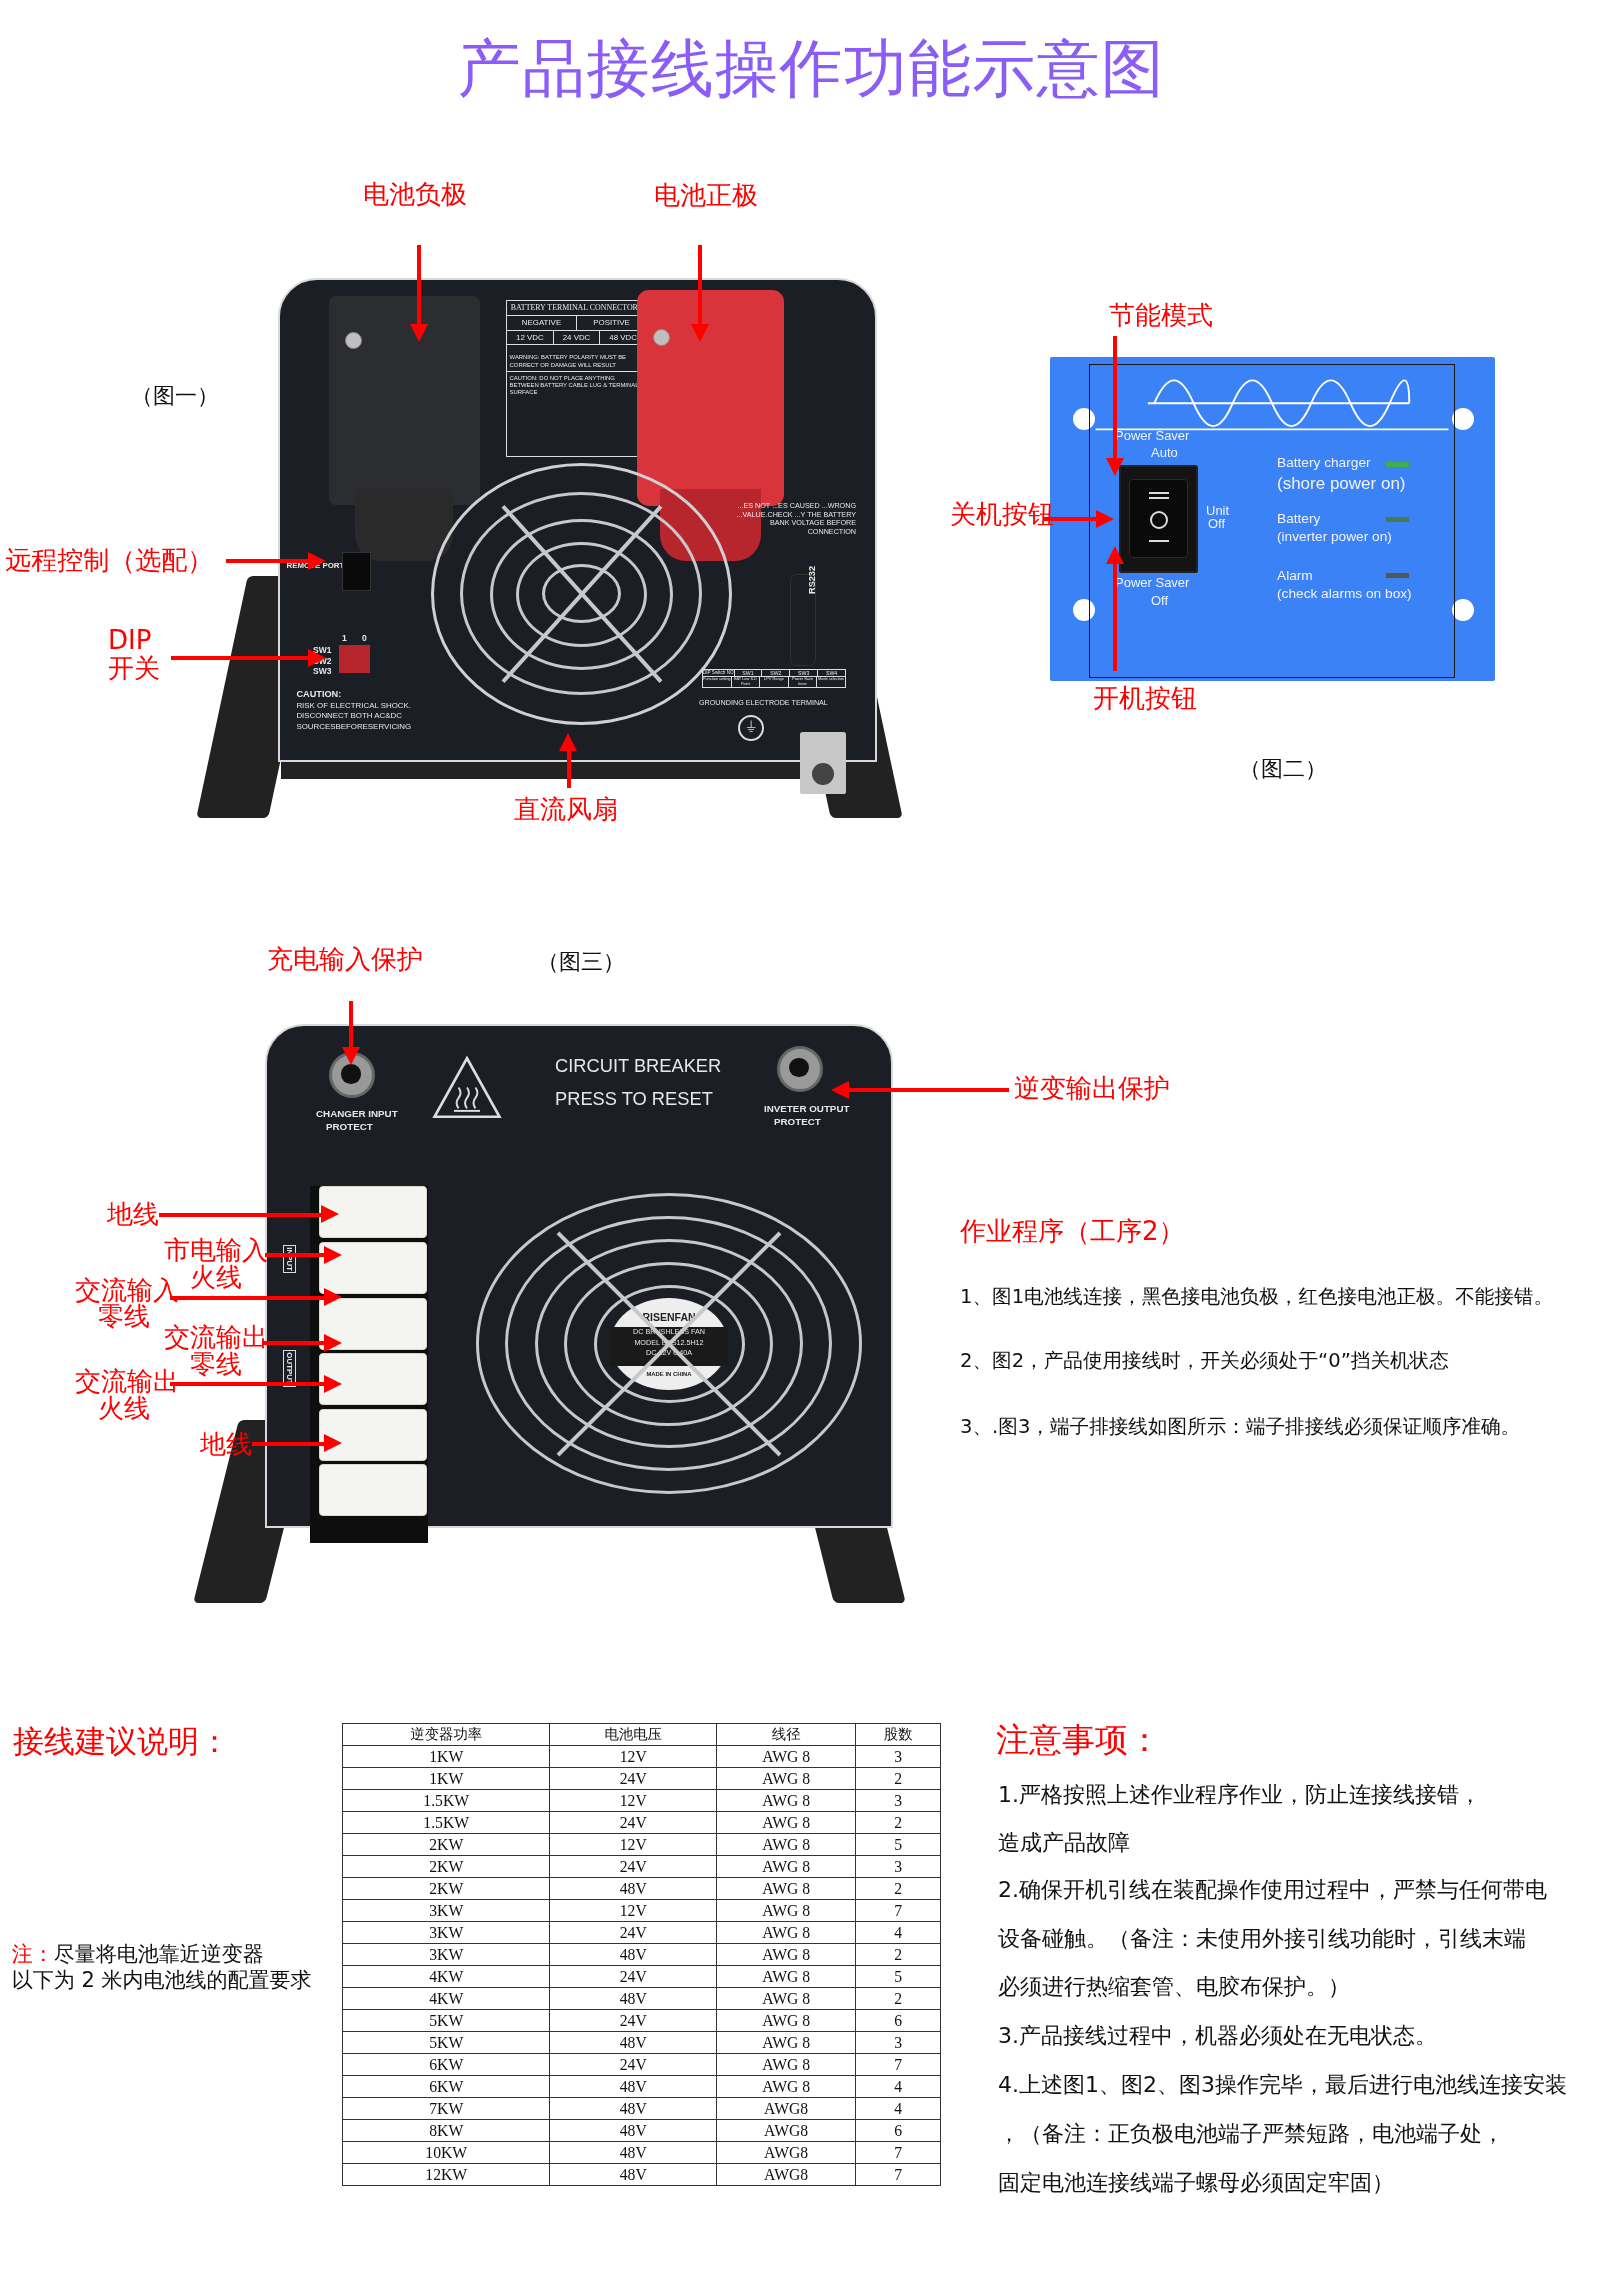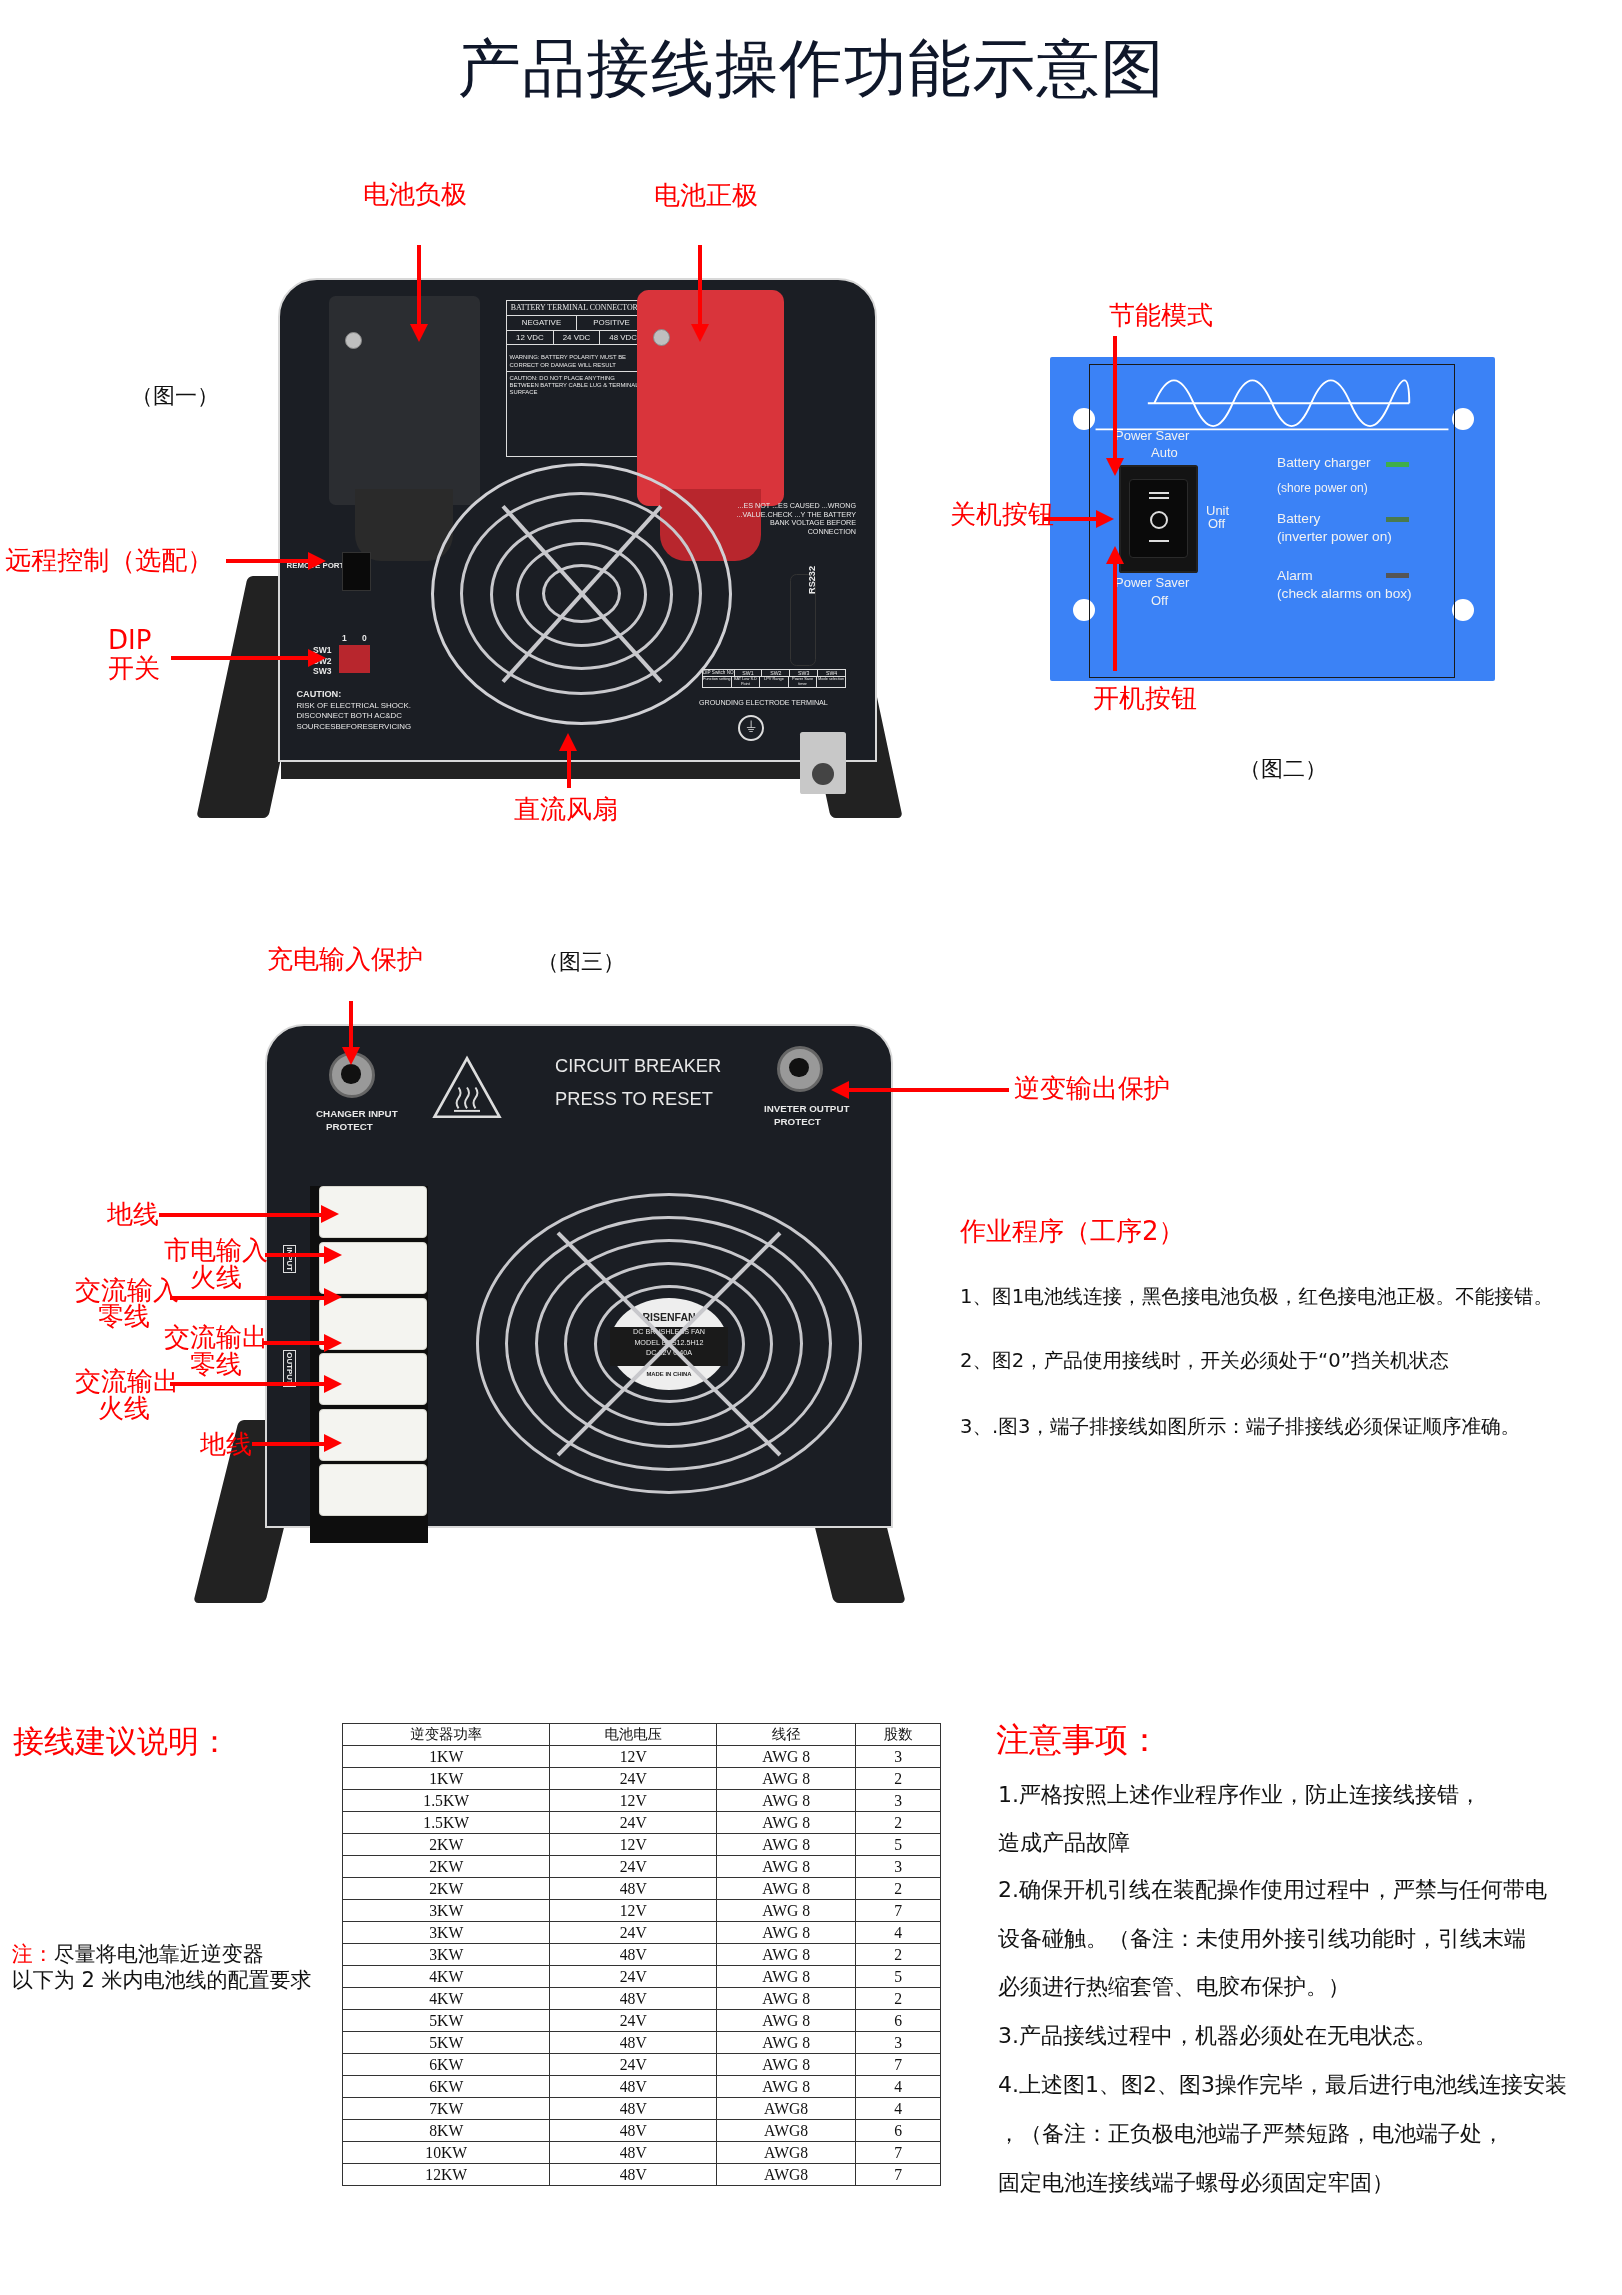--- a/index.html
+++ b/index.html
@@ -1,19 +1,19 @@
 <!DOCTYPE html>
 <html style="font-size:10.5px"><head>
 <meta charset="utf-8">
 <style>
   * { box-sizing: border-box; margin: 0; padding: 0; }
   body { width: 1623px; height: 2295px; background: #ffffff; position: relative; overflow: hidden; font-family: "DejaVu Sans", sans-serif; color: #111; }
   .abs { position: absolute; }
   .red { color: #ff0000; }
-  .title { left: 0; top: 26px; width: 1623px; text-align: center; font-size: 63px; color: #0f172a; letter-spacing: 1.3px; }
+  .title { left: 0; top: 26px; width: 1623px; text-align: center; font-size: 63px; color: #8b5cf6; letter-spacing: 1.3px; }
   .lbl { font-size: 26px; color: #ff0000; white-space: nowrap; }
   .cap { font-size: 22px; color: #111; white-space: nowrap; }
   .arrow-v { width: 3.9px; background: #ff0000; }
   .arrow-h { height: 3.9px; background: #ff0000; }
   .tri-down { width: 0; height: 0; border-left: 9.2px solid transparent; border-right: 9.2px solid transparent; border-top: 18.3px solid #ff0000; }
   .tri-up { width: 0; height: 0; border-left: 9.2px solid transparent; border-right: 9.2px solid transparent; border-bottom: 18.3px solid #ff0000; }
   .tri-right { width: 0; height: 0; border-top: 9.2px solid transparent; border-bottom: 9.2px solid transparent; border-left: 18.3px solid #ff0000; }
   .tri-left { width: 0; height: 0; border-top: 9.2px solid transparent; border-bottom: 9.2px solid transparent; border-right: 18.3px solid #ff0000; }
 
   
@@ -178,21 +178,21 @@
       <div class="abs" style="left:20px; top:31px; width:18.3px; height:18.3px; border:2px solid #ddd; border-radius:50%;"></div>
       <div class="abs" style="left:19.6px; top:60px; width:19.6px; height:2.6px; background:#ddd;"></div>
     </div>
   </div>
   <div class="abs remote-w" style="left:156px; top:147px; font-size:13px; line-height:1;">Unit</div>
   <div class="abs remote-w" style="left:158px; top:160px; font-size:13px; line-height:1;">Off</div>
   <div class="abs remote-w" style="left:65px; top:218px; font-size:13px;">Power Saver</div>
   <div class="abs remote-w" style="left:101px; top:236px; font-size:13px;">Off</div>
 
   <div class="abs remote-w" style="left:227px; top:98px; font-size:13.7px;">Battery charger</div>
-  <div class="abs remote-w" style="left:227px; top:124px; font-size:12px;">(shore power on)</div>
+  <div class="abs remote-w" style="left:227px; top:117px; font-size:17px;">(shore power on)</div>
   <div class="abs" style="left:336px; top:105px; width:23px; height:5.2px; background:#3fae49;"></div>
 
   <div class="abs remote-w" style="left:227px; top:154px; font-size:13.7px;">Battery</div>
   <div class="abs remote-w" style="left:227px; top:172px; font-size:13.7px;">(inverter power on)</div>
   <div class="abs" style="left:336px; top:160px; width:23px; height:5.2px; background:#4a7a4c;"></div>
 
   <div class="abs remote-w" style="left:227px; top:211px; font-size:13.7px;">Alarm</div>
   <div class="abs remote-w" style="left:227px; top:229px; font-size:13.7px;">(check alarms on box)</div>
   <div class="abs" style="left:336px; top:216px; width:23px; height:5.2px; background:#555;"></div>
 </div>

